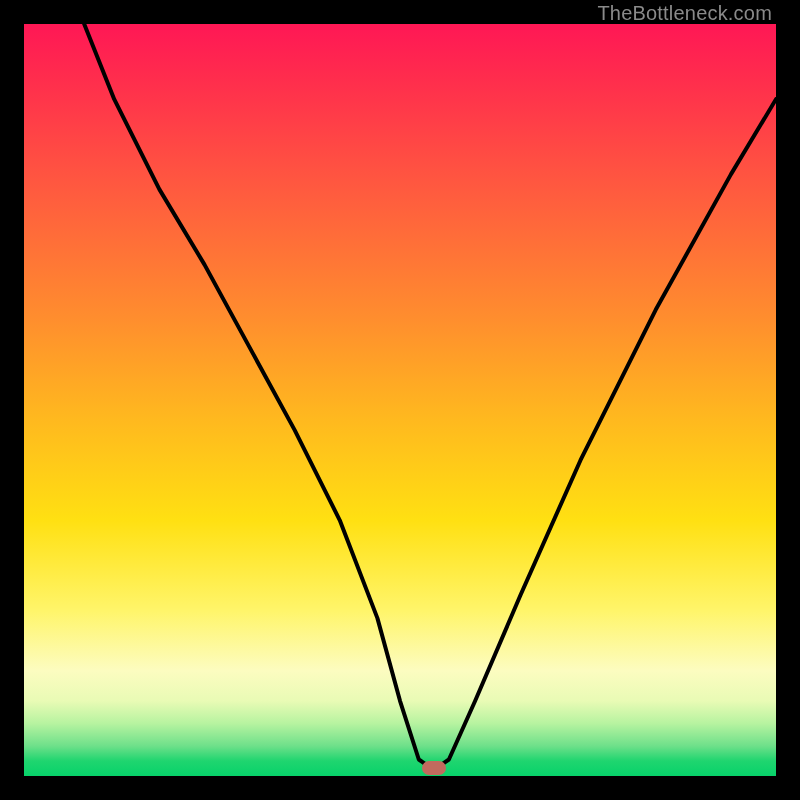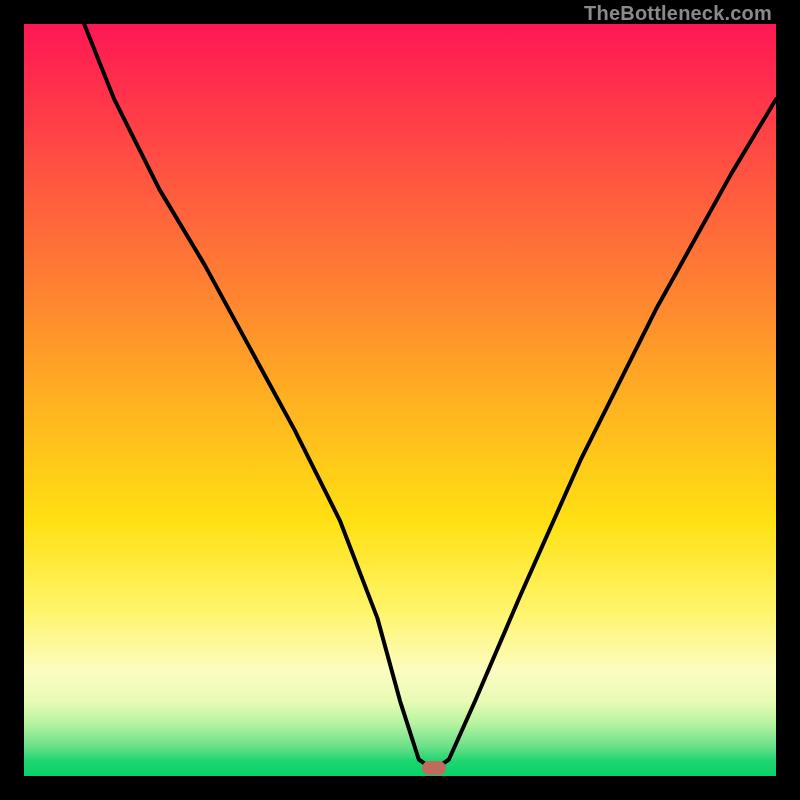--- a/index.html
+++ b/index.html
@@ -63,21 +63,21 @@
     border-radius: 7px;
     background: #c16a5e;
     transform: translate(-50%, -50%);
   }
   .attribution {
     position: absolute;
     top: 2px;
     right: 28px;
     font-family: Arial, Helvetica, sans-serif;
     font-size: 20px;
-    font-weight: 700;
+    font-weight: 400;
     color: #8a8a8a;
     letter-spacing: 0.2px;
   }
 </style>
 </head>
 <body>
 
 <div class="attribution">TheBottleneck.com</div>
 
 <div class="frame">

